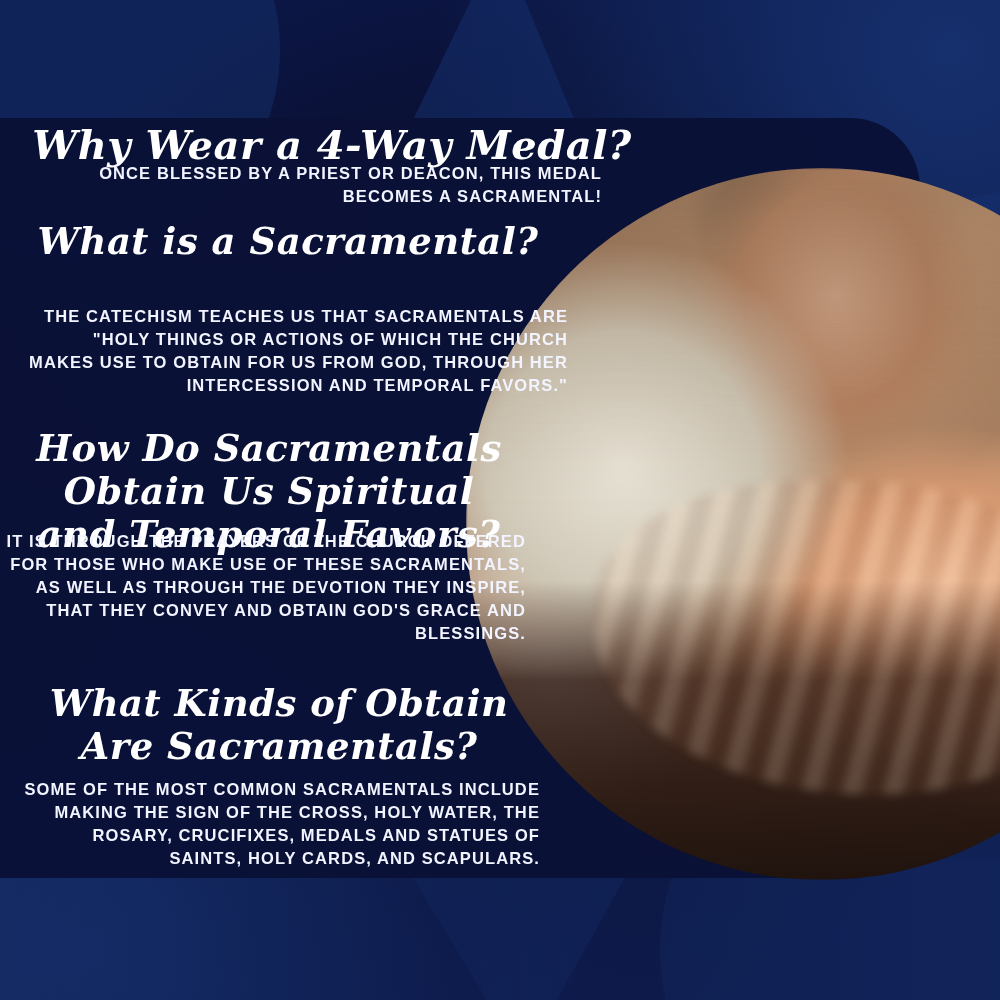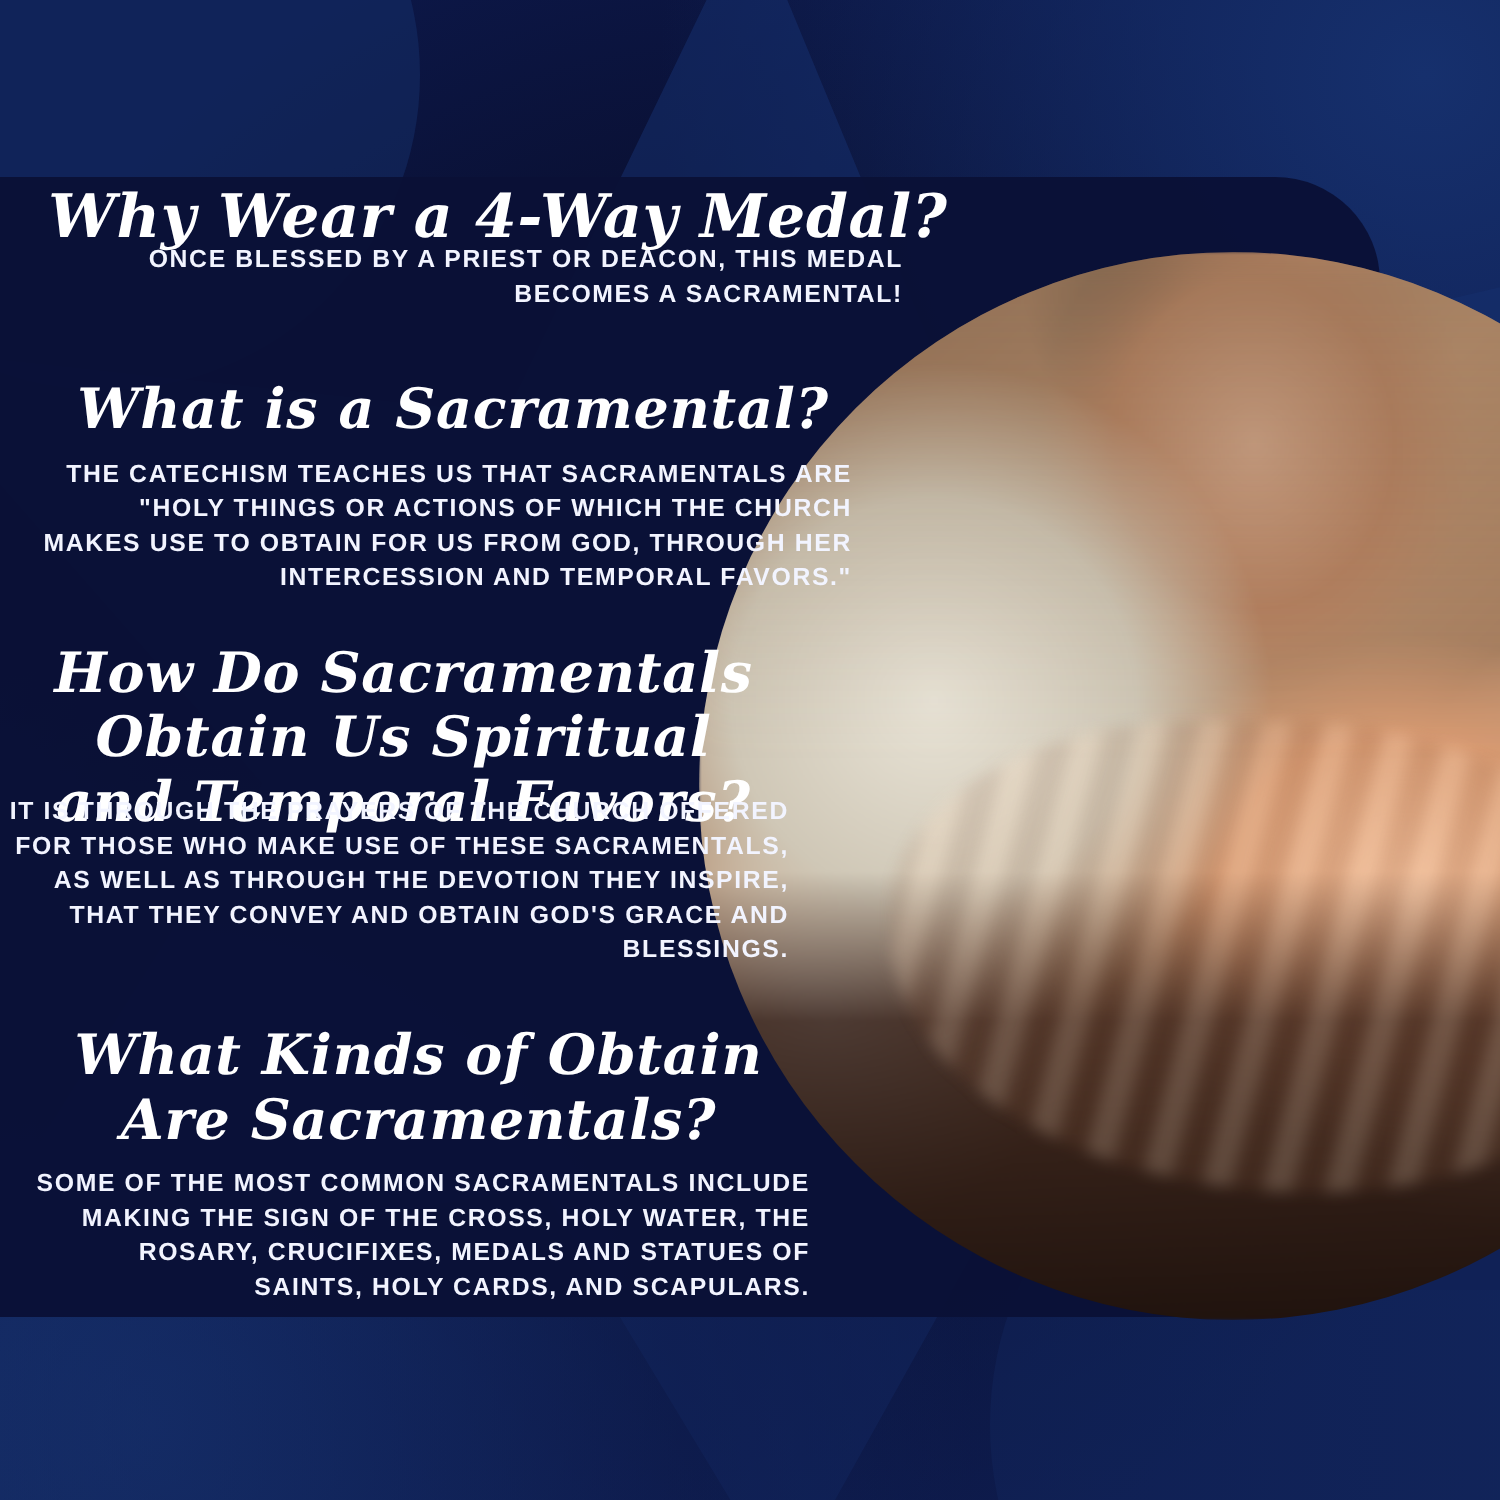--- a/index.html
+++ b/index.html
@@ -172,21 +172,21 @@
     line-height: 23px;
     letter-spacing: 1.1px;
     text-transform: uppercase;
     font-weight: 600;
     text-align: right;
   }
 
   
   #b-title      { left: 22px;  top: 82px;  width: 620px; margin-top: 40px; }
   #b-intro      { left: 62px;  top: 162px; width: 540px; }
-  #b-h2         { left: 22px;  top: 220px; width: 560px; margin-top: 31px; }
+  #b-h2         { left: 8px;  top: 220px; width: 560px; }
   #b-p2         { left: 28px;  top: 272px; width: 540px; margin-top: 33px; }
   #b-h3         { left: 18px;  top: 427px; width: 502px; }
   #b-p3         { left: 6px;  top: 530px; width: 520px; }
   #b-h4         { left: 26px;  top: 682px; width: 506px; }
   #b-p4         { left: 18px;  top: 778px; width: 522px; }
 </style>
 </head>
 <body>
 
 <div id="page">

